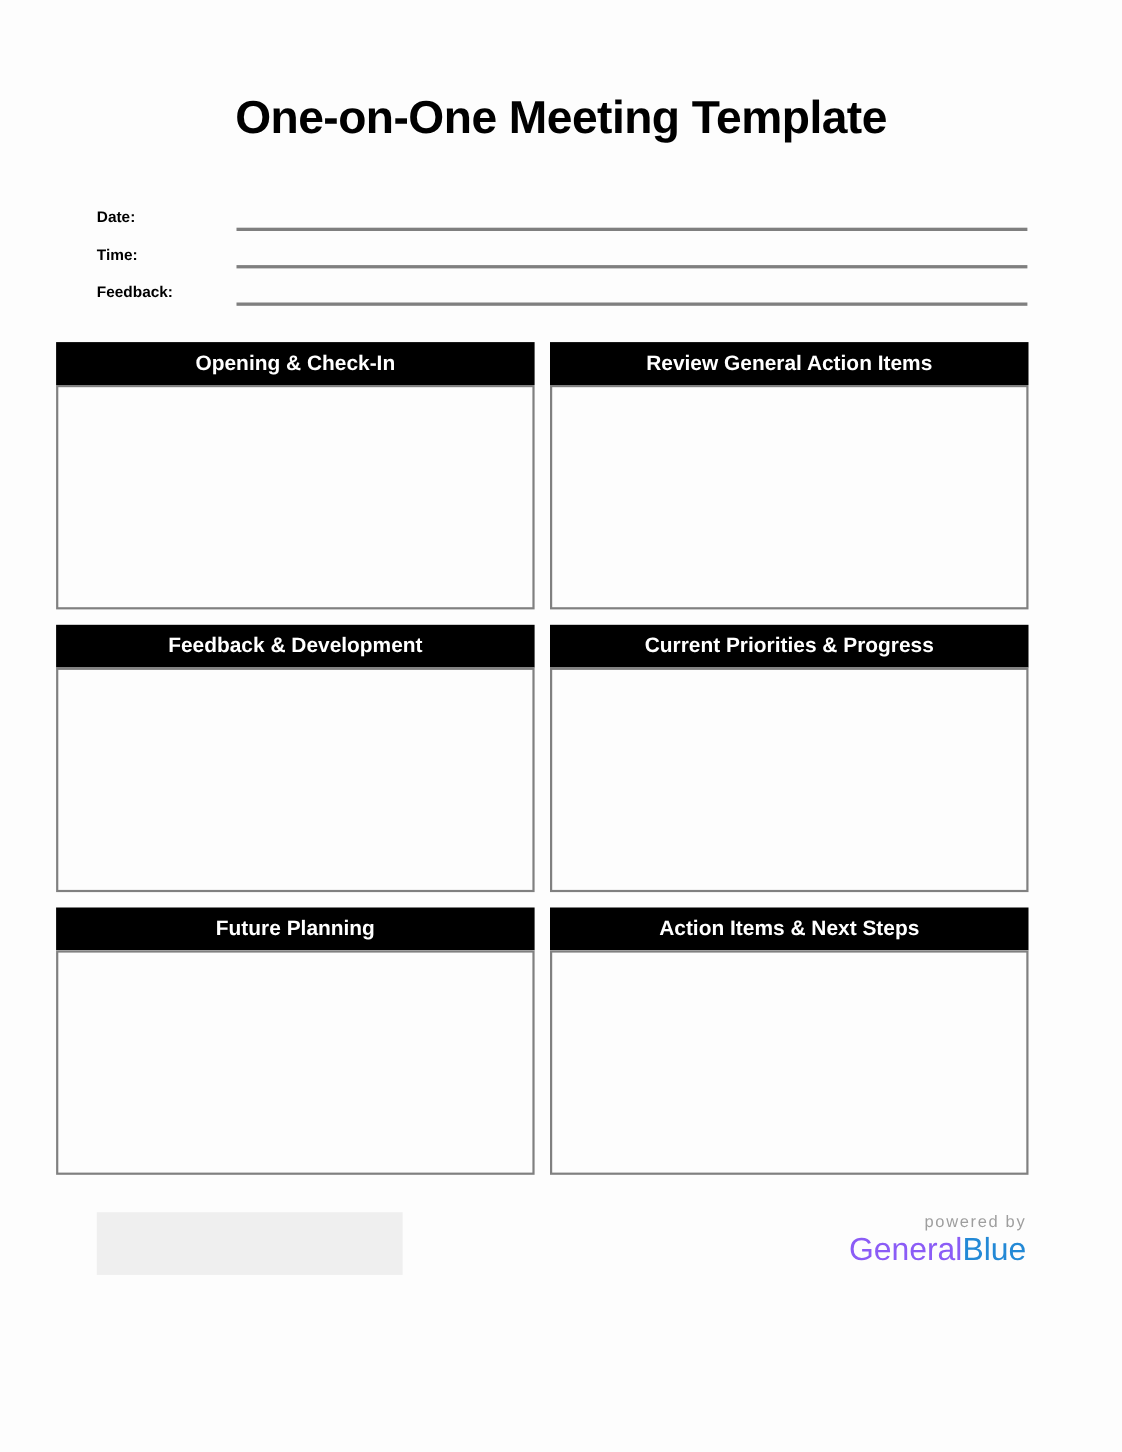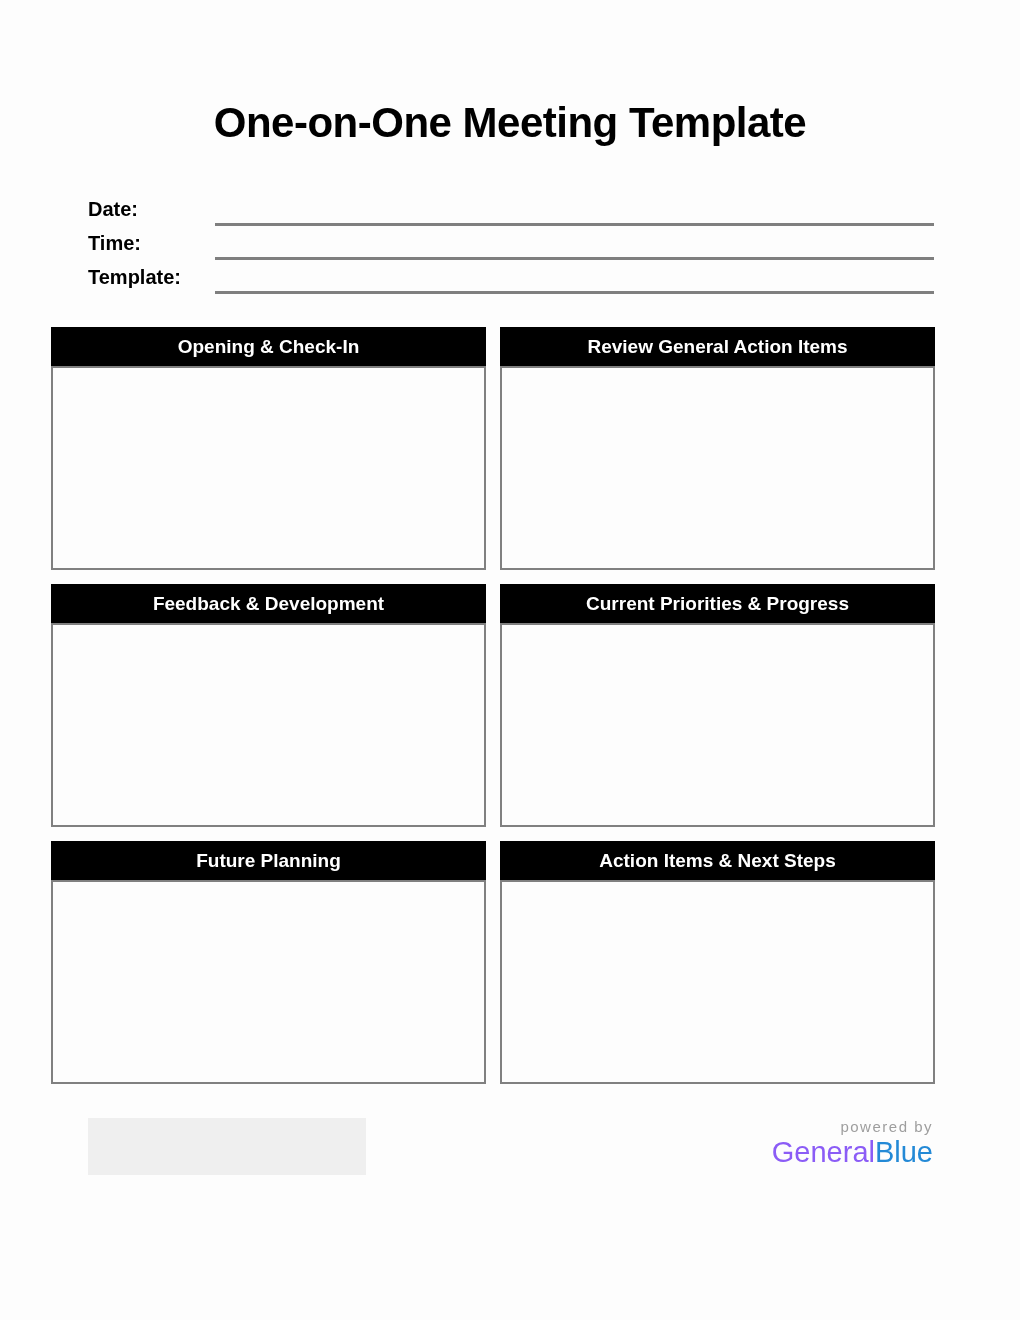--- a/index.html
+++ b/index.html
@@ -10,37 +10,37 @@
     height: 1320px;
     margin: 0 auto;
     background: #fdfdfd;
     font-family: "Liberation Sans", sans-serif;
     color: #000;
     overflow: hidden;
   }
 
   
   .doc-title {
-    margin: 16px;
+    margin: 0;
     padding-top: 82px;
     height: 134px;
     text-align: center;
     font-size: 42px;
     line-height: 1.2;
     font-weight: 700;
     letter-spacing: -0.5px;
     color: #000;
   }
 
   
   .meta { margin: 42px 86px 0 88px; }
   .meta-row { display: flex; align-items: flex-end; height: 34px; }
   .meta-label {
     width: 127px;
-    font-size: 20px;
+    font-size: 14px;
     font-weight: 700;
     padding-bottom: 5px;
     flex: 0 0 auto;
   }
   .meta-line {
     flex: 1;
     height: 3px;
     background: #7f7f7f;
   }
 
@@ -117,21 +117,21 @@
   <div class="meta">
     <div class="meta-row">
       <span class="meta-label">Date:</span>
       <div class="meta-line"></div>
     </div>
     <div class="meta-row">
       <span class="meta-label">Time:</span>
       <div class="meta-line"></div>
     </div>
     <div class="meta-row">
-      <span class="meta-label">Template:</span>
+      <span class="meta-label">Feedback:</span>
       <div class="meta-line"></div>
     </div>
   </div>
 
   <div class="grid">
 
     <div class="section">
       <div class="section-header">
         <span>Opening &amp; Check-In</span>
       </div>

